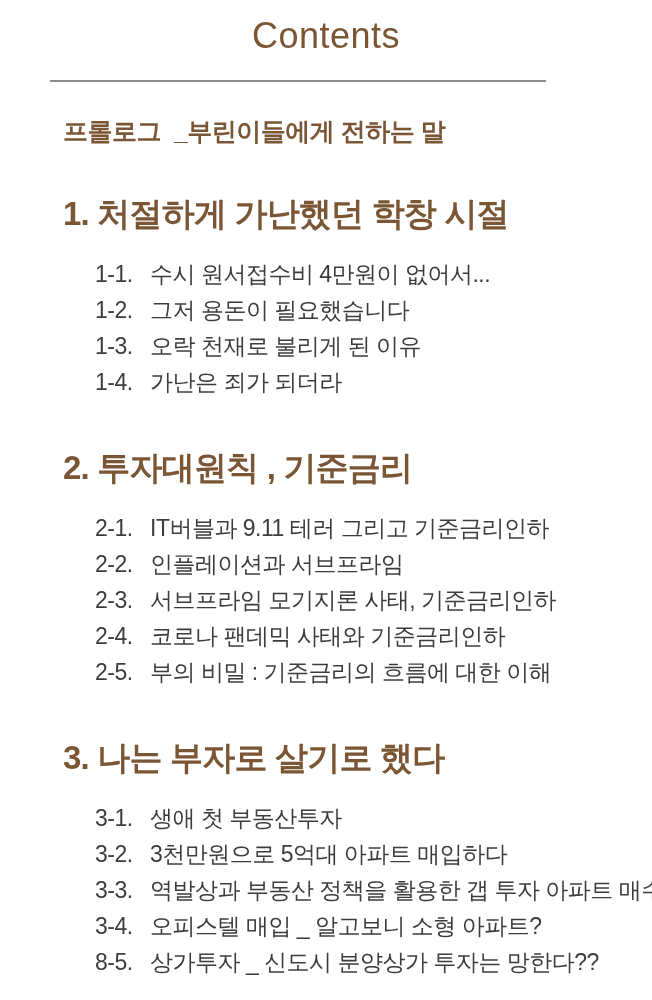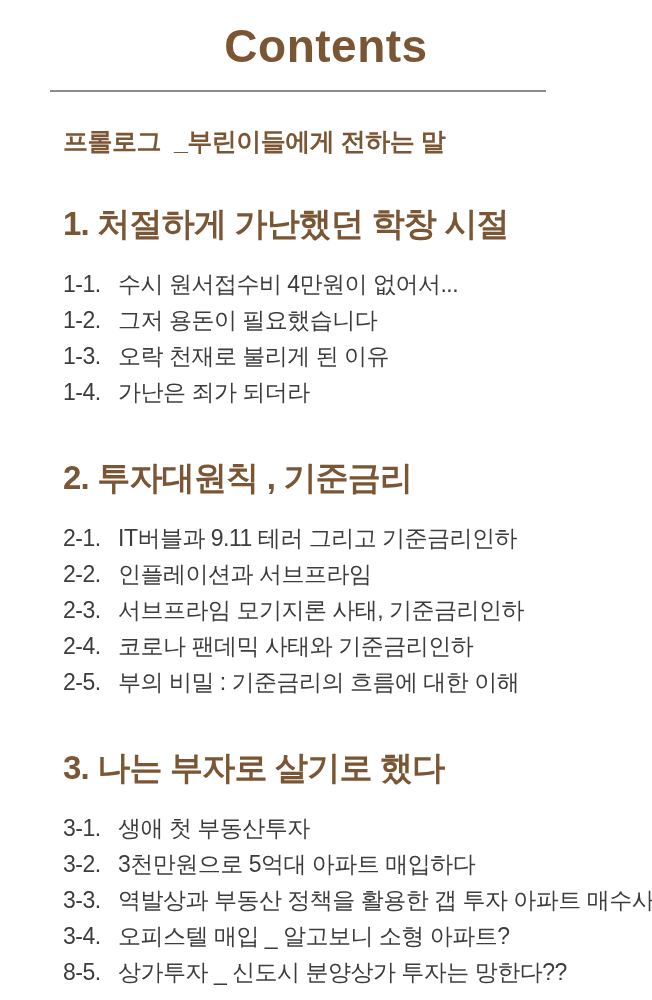--- a/index.html
+++ b/index.html
@@ -11,25 +11,25 @@
     position: relative;
     width: 652px;
     height: 1000px;
     background: #ffffff;
     overflow: hidden;
     font-family: "Liberation Sans", "DejaVu Sans", sans-serif;
     box-sizing: border-box;
   }
   .toc-title {
     margin: 0;
-    padding-top: 18px;
+    padding-top: 8px;
     text-align: center;
-    font-size: 46px;
+    font-size: 36px;
     line-height: 56px;
-    font-weight: 700;
+    font-weight: 400;
     letter-spacing: 0.5px;
     color: var(--accent, #7a5634);
   }
   .divider {
     margin: 16px 0 0 50px;
     width: 496px;
     height: 2px;
     background: var(--divider, #8c8c8c);
   }
   .prologue {
@@ -52,21 +52,21 @@
     letter-spacing: -0.8px;
     color: var(--accent, #7a5634);
     white-space: nowrap;
   }
   .items {
     margin-top: 26px;
   }
   .toc-row {
     display: flex;
     align-items: baseline;
-    padding-left: 63px;
+    padding-left: 95px;
     height: 36px;
     line-height: 36px;
     font-size: 23px;
     letter-spacing: -0.5px;
     color: var(--ink, #3c3c3c);
     white-space: nowrap;
   }
   .toc-num {
     flex: 0 0 55px;
     width: 55px;

